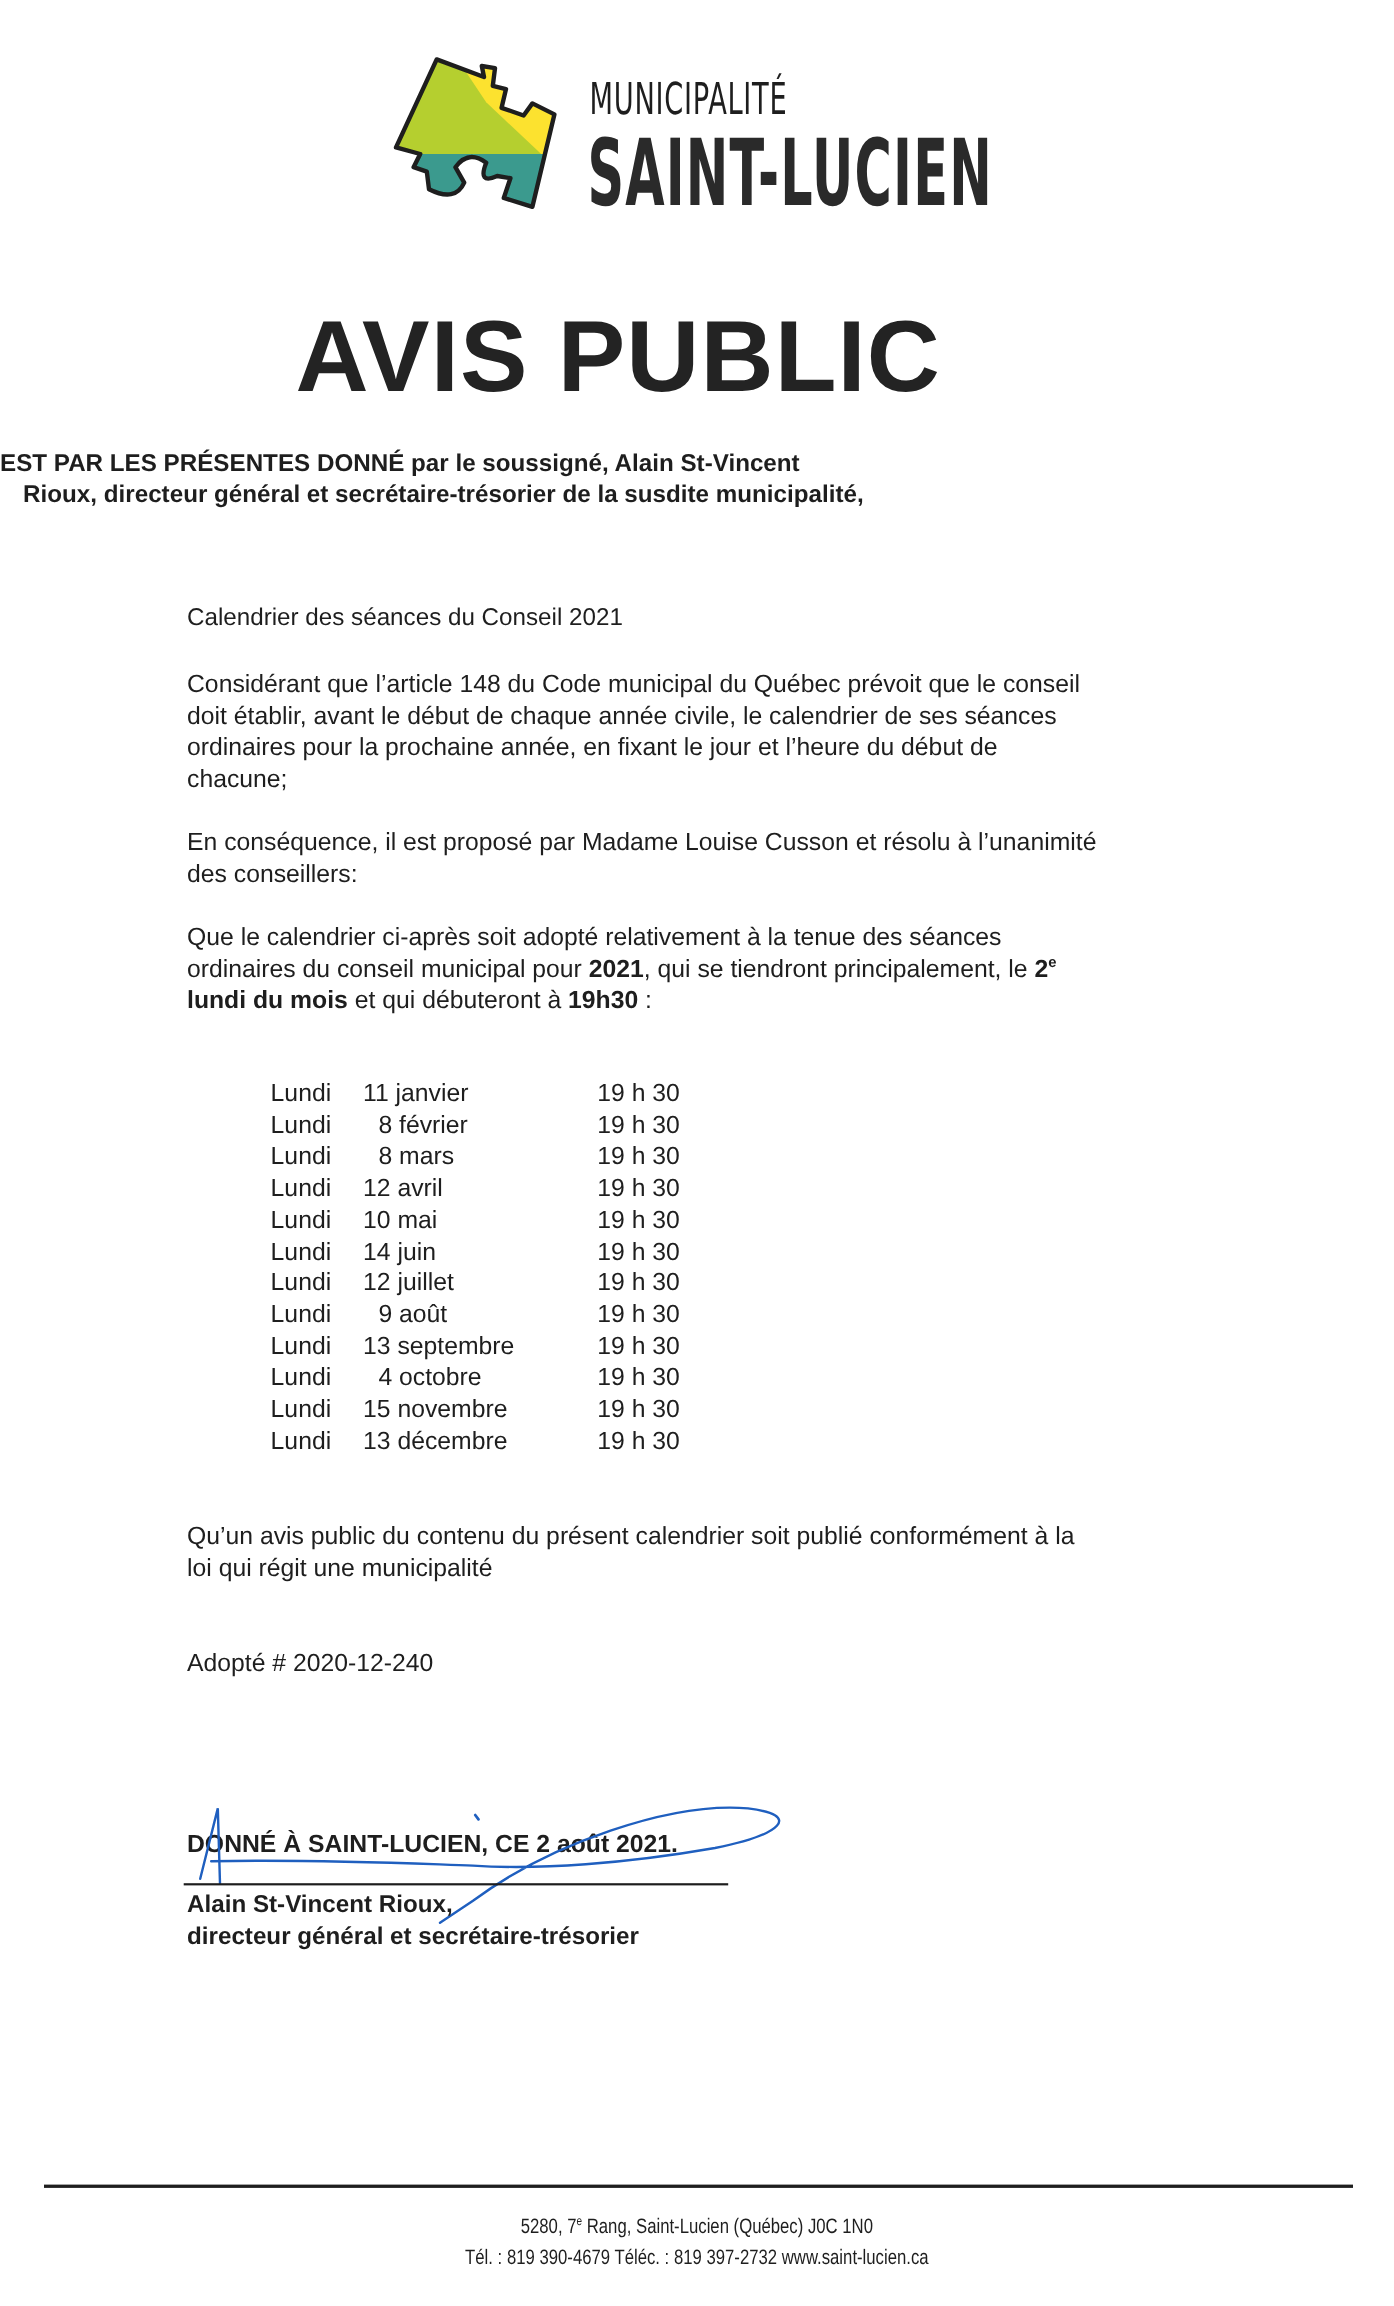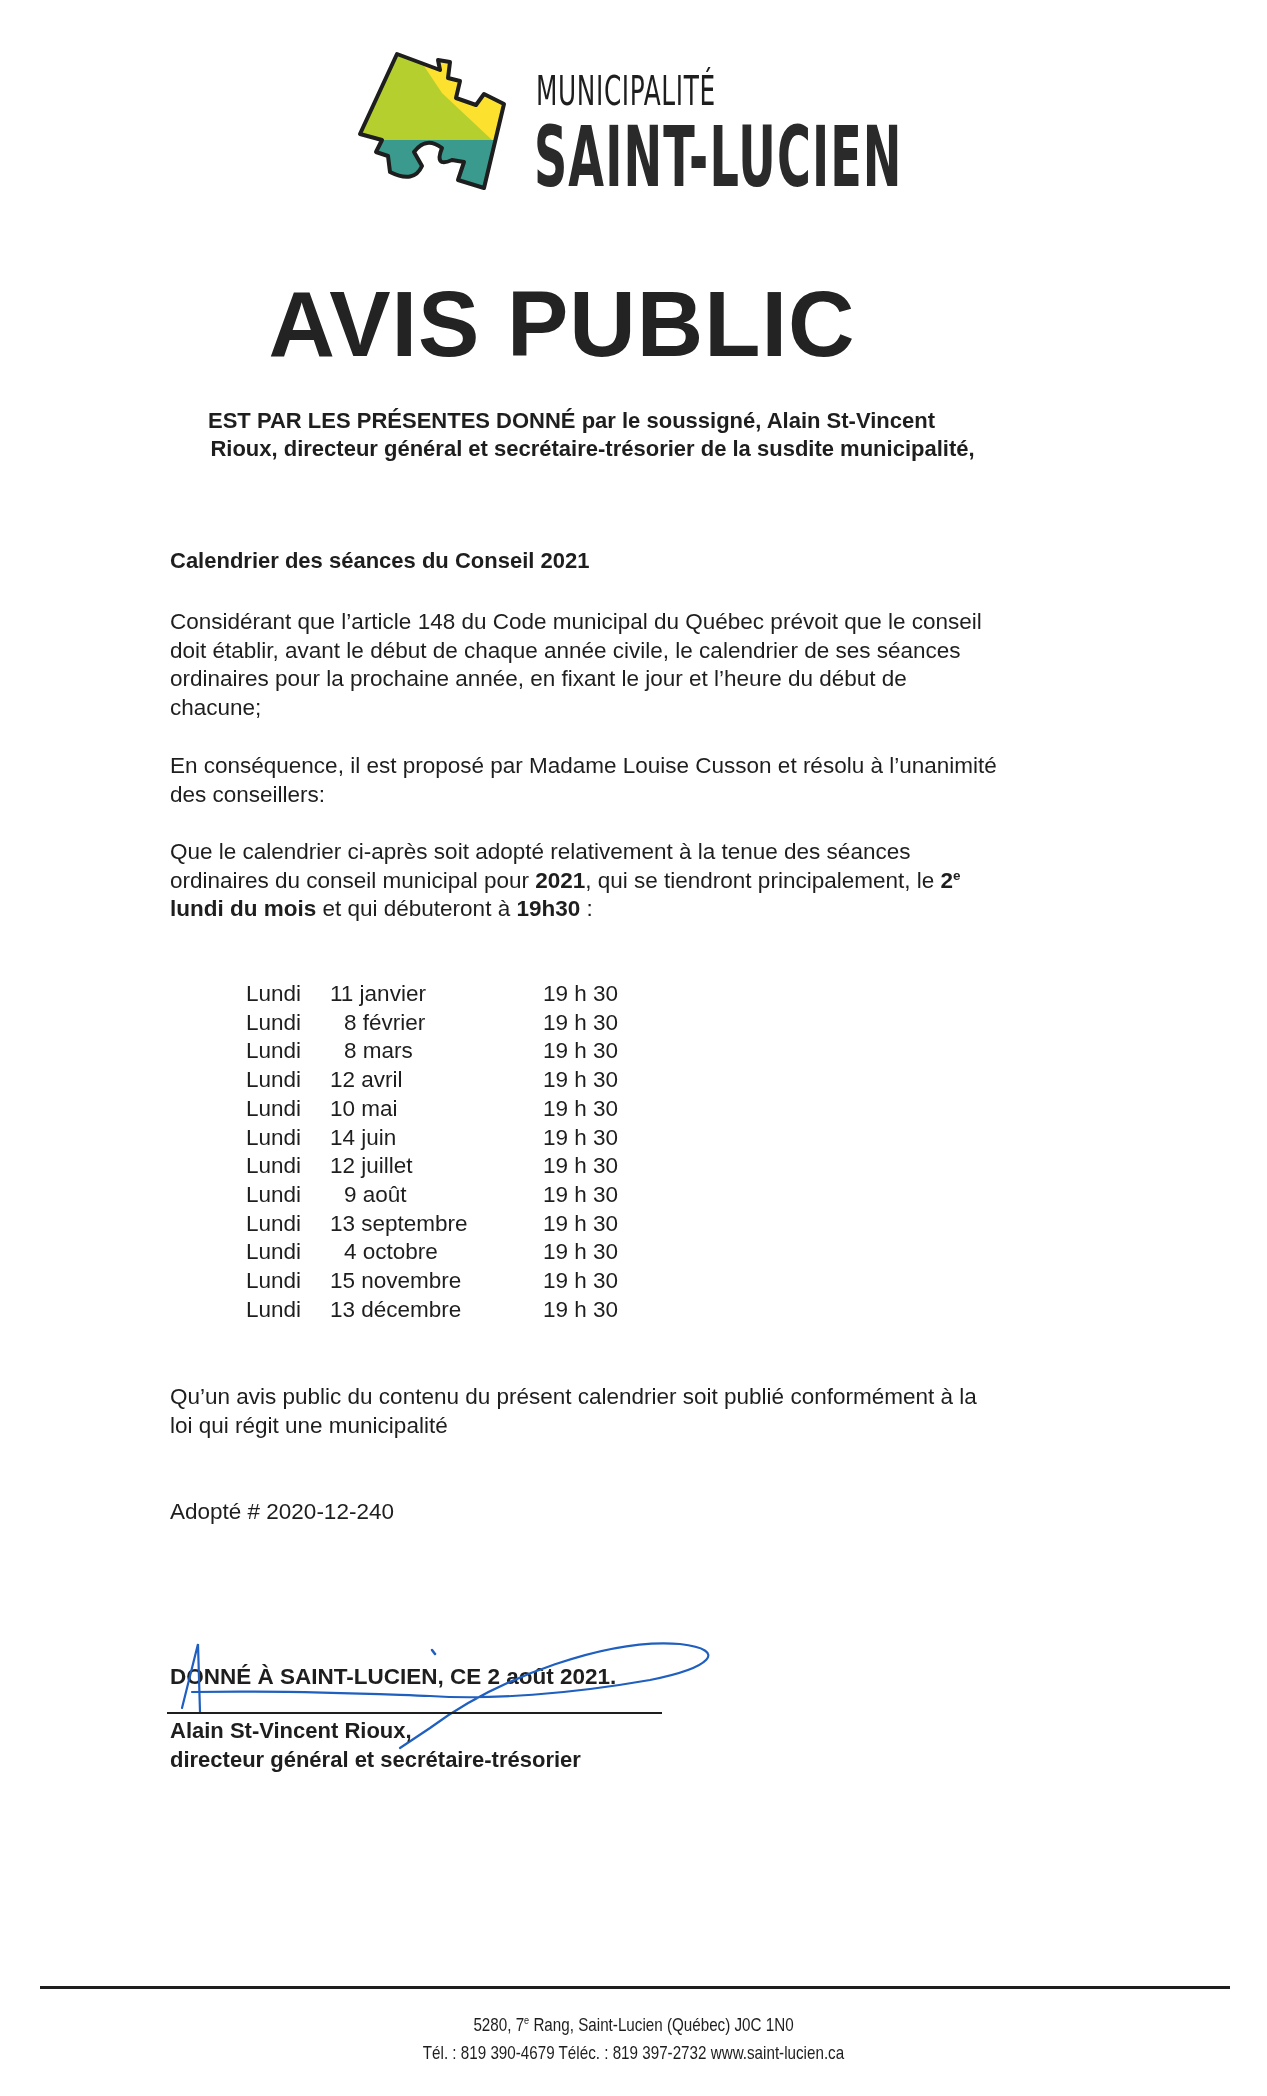--- a/index.html
+++ b/index.html
@@ -19,25 +19,25 @@
       left: 534px; top: 108px; font-family: "DejaVu Sans", sans-serif;
       font-size: 84px; font-weight: bold; color: #2a2a2a;
       transform: scaleX(0.55); transform-origin: left top; white-space: nowrap;
       letter-spacing: 2px;
     }
     .title {
       left: 0; width: 1124px; top: 272px; text-align: center;
       font-size: 92px; font-weight: bold; color: #232323; letter-spacing: 1px;
     }
     .intro {
-      left: 0; width: 1143px; text-align: center; font-size: 22px;
+      left: 0; width: 1143px; text-align: left; font-size: 22px;
       font-weight: bold; color: #1e1e1e; white-space: nowrap;
     }
     .txt { left: 170px; width: 960px; font-size: 22.5px; line-height: 28.5px; color: #1e1e1e; }
-    .heading { left: 170px; top: 548px; font-size: 22px; font-weight: bold; }
+    .heading { left: 170px; top: 548px; font-size: 22px; font-weight: normal; }
     .row { left: 246px; font-size: 22.5px; height: 28.7px; line-height: 28.7px; width: 500px; }
     .row span { position: absolute; top: 0; white-space: nowrap; }
     .row .day { left: 0; }
     .row .date { left: 84px; }
     .row .date.pad { left: 98px; }
     .row .time { left: 297px; }
     .bold { font-weight: bold; }
     .sig-line { left: 167px; top: 1712px; width: 495px; height: 2px; background: #1e1e1e; }
     .sig-name { left: 170px; top: 1718px; font-size: 22px; font-weight: bold; }
     .sig-role { left: 170px; top: 1747px; font-size: 22px; font-weight: bold; }

